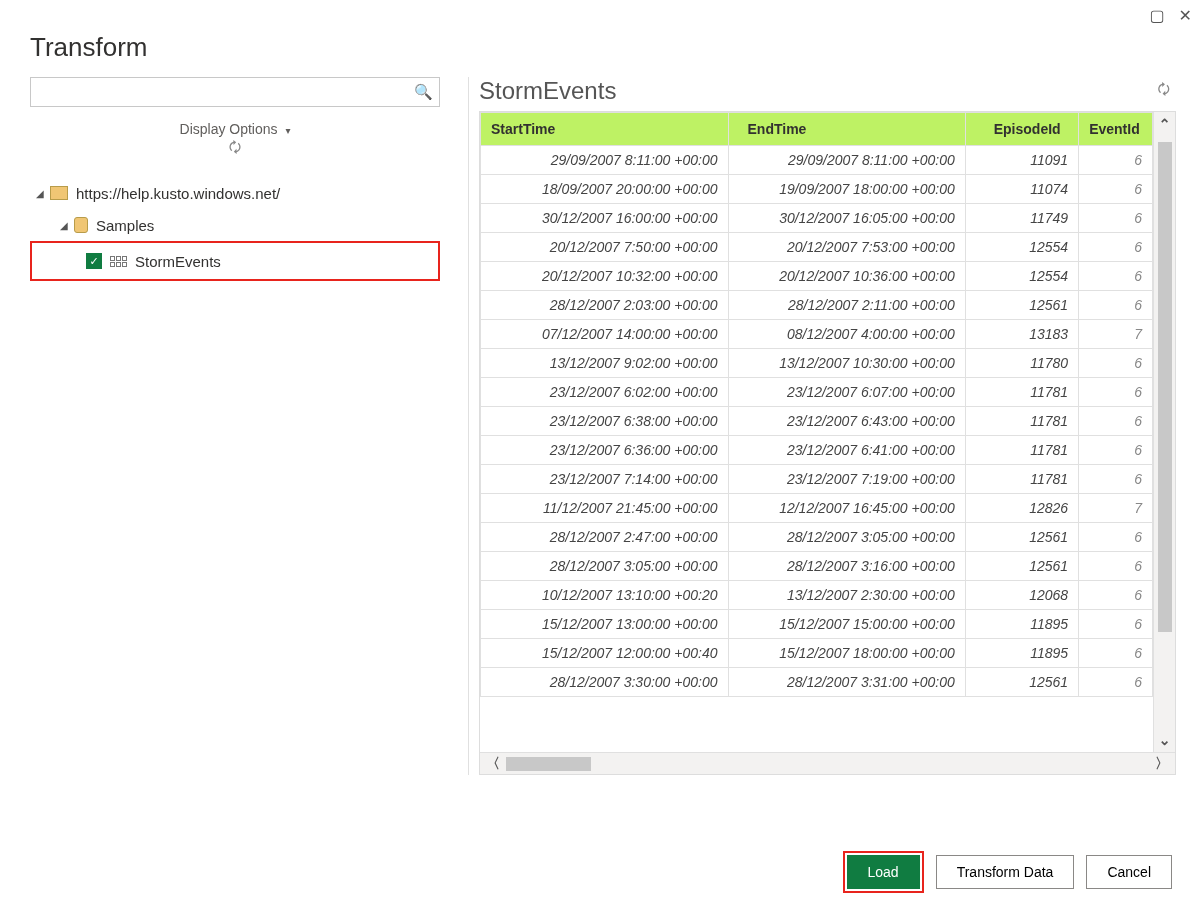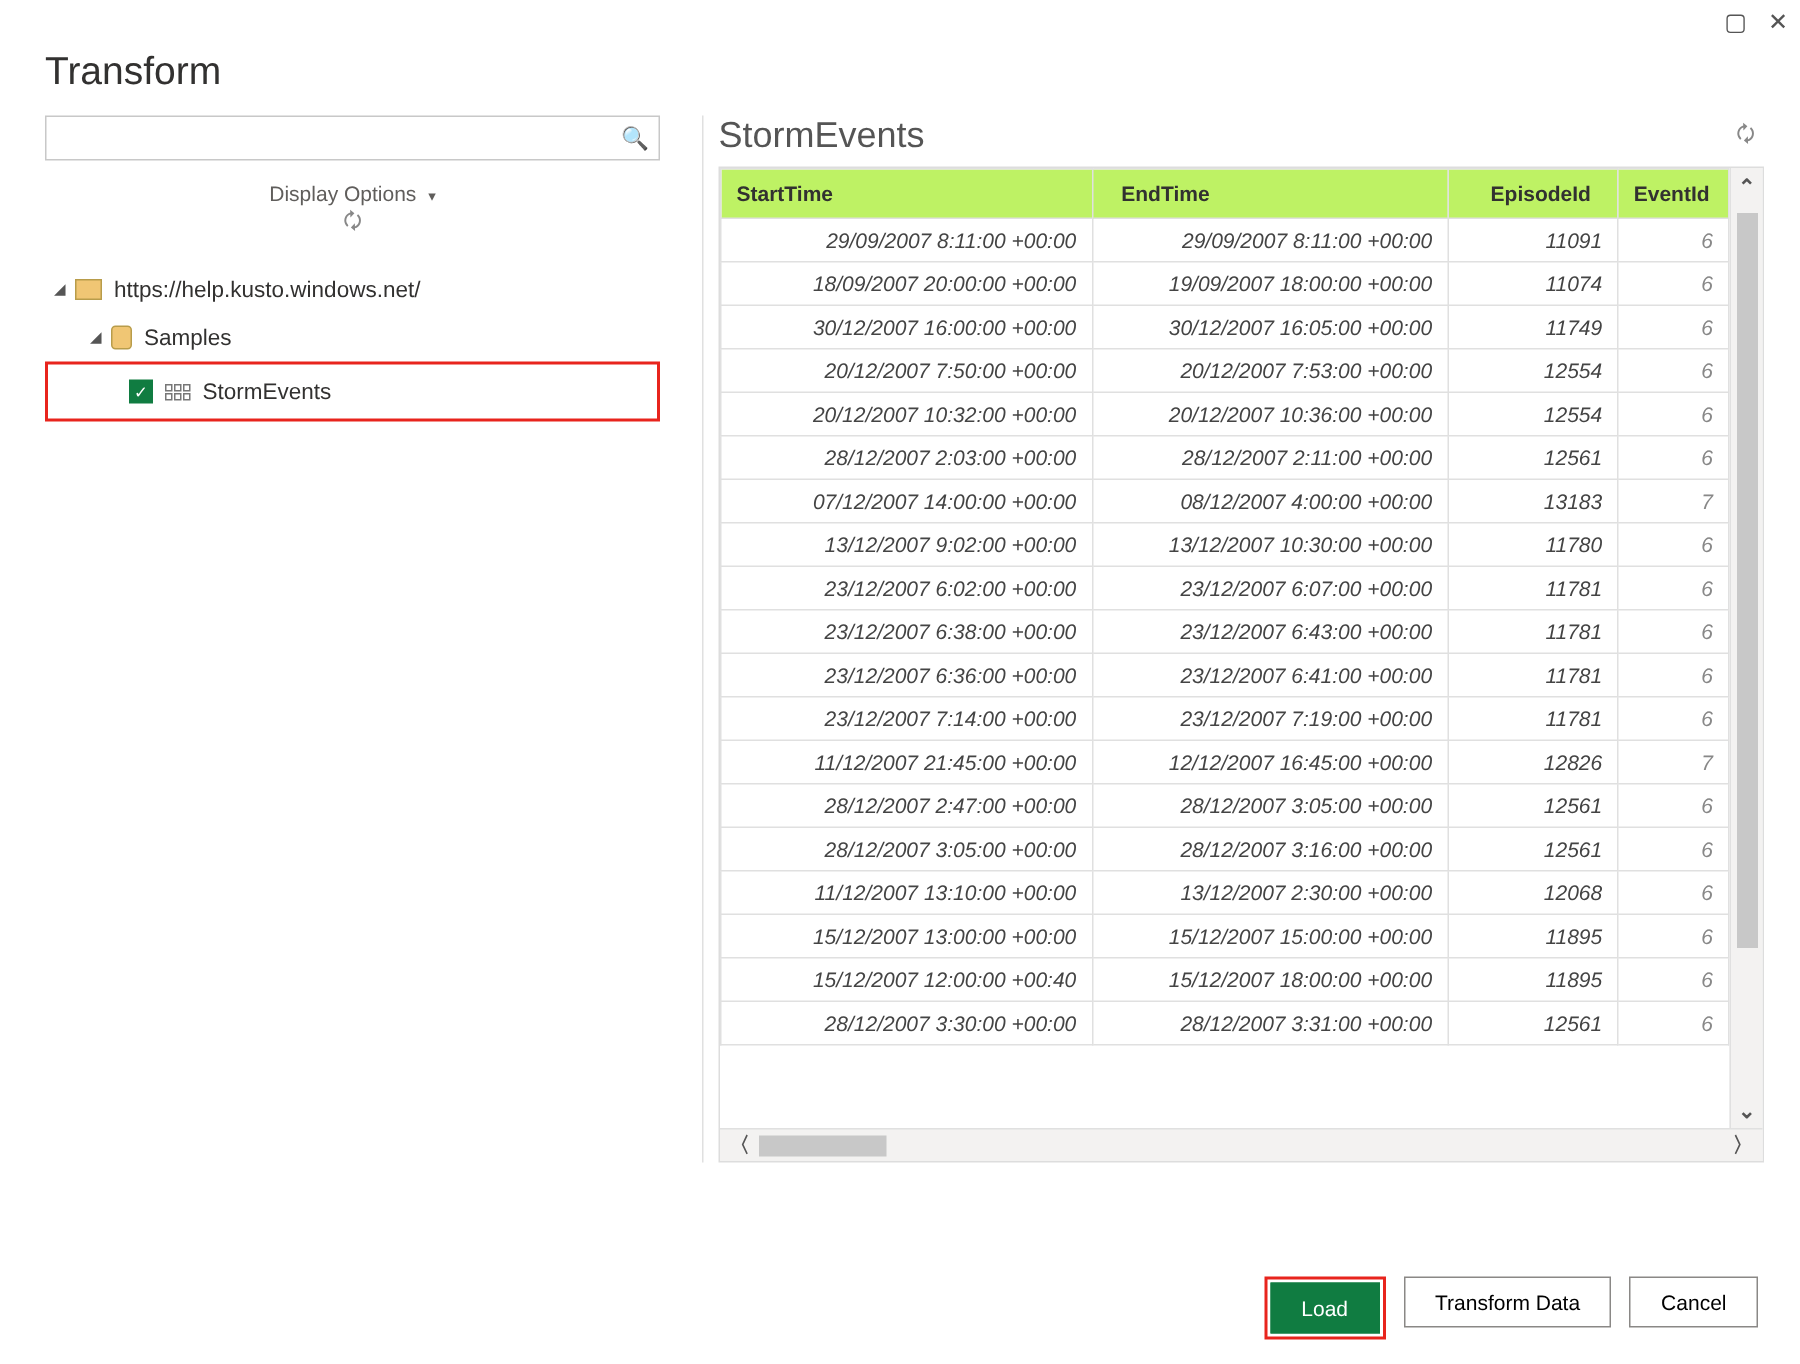--- a/index.html
+++ b/index.html
@@ -35,21 +35,21 @@
 th { text-align: left; background: #bef264; font-weight: 600; padding: 8px 10px; border: 1px solid #e0e0e0; }
 td { padding: 6px 10px; border: 1px solid #e0e0e0; font-style: italic; color: #444; text-align: right; }
 td.partial { color: #888; }
 .vscroll { width: 22px; background: #f3f2f1; border-left: 1px solid #e0e0e0; display: flex; flex-direction: column; align-items: center; justify-content: space-between; padding: 4px 0; }
 .vscroll-track { flex: 1; width: 100%; position: relative; }
 .vscroll-thumb { position: absolute; top: 10px; width: 14px; left: 4px; height: 490px; background: #c8c8c8; }
 .arrow { font-size: 14px; color: #555; font-weight: bold; }
 .hscroll { height: 22px; background: #f3f2f1; border-top: 1px solid #e0e0e0; display: flex; align-items: center; padding: 0 6px; }
 .hscroll-track { flex: 1; height: 100%; position: relative; margin: 0 6px; }
 .hscroll-thumb { position: absolute; left: 0; top: 4px; height: 14px; width: 85px; background: #c8c8c8; }
-.footer { position: absolute; bottom: 16px; right: 28px; display: flex; gap: 12px; align-items: flex-start; }
+.footer { position: absolute; bottom: 16px; right: 28px; display: flex; gap: 12px; align-items: center; }
 .btn { padding: 8px 20px; border: 1px solid #8a8886; background: #fff; font-size: 14px; cursor: pointer; }
 .btn.primary { background: #107c41; color: #fff; border-color: #107c41; }
 .hl-load { border: 2.5px solid #e8241d; padding: 2px; }
 </style>
 </head>
 <body>
 
 <div class="titlebar">
   <span>▢</span>
   <span>✕</span>
@@ -204,21 +204,21 @@
                   <td>12561</td>
                   <td class="partial">6</td>
                 </tr>
                 <tr>
                   <td>28/12/2007 3:05:00 +00:00</td>
                   <td>28/12/2007 3:16:00 +00:00</td>
                   <td>12561</td>
                   <td class="partial">6</td>
                 </tr>
                 <tr>
-                  <td>11/12/2007 13:10:00 +00:00</td>
+                  <td>10/12/2007 13:10:00 +00:20</td>
                   <td>13/12/2007 2:30:00 +00:00</td>
                   <td>12068</td>
                   <td class="partial">6</td>
                 </tr>
                 <tr>
                   <td>15/12/2007 13:00:00 +00:00</td>
                   <td>15/12/2007 15:00:00 +00:00</td>
                   <td>11895</td>
                   <td class="partial">6</td>
                 </tr>

